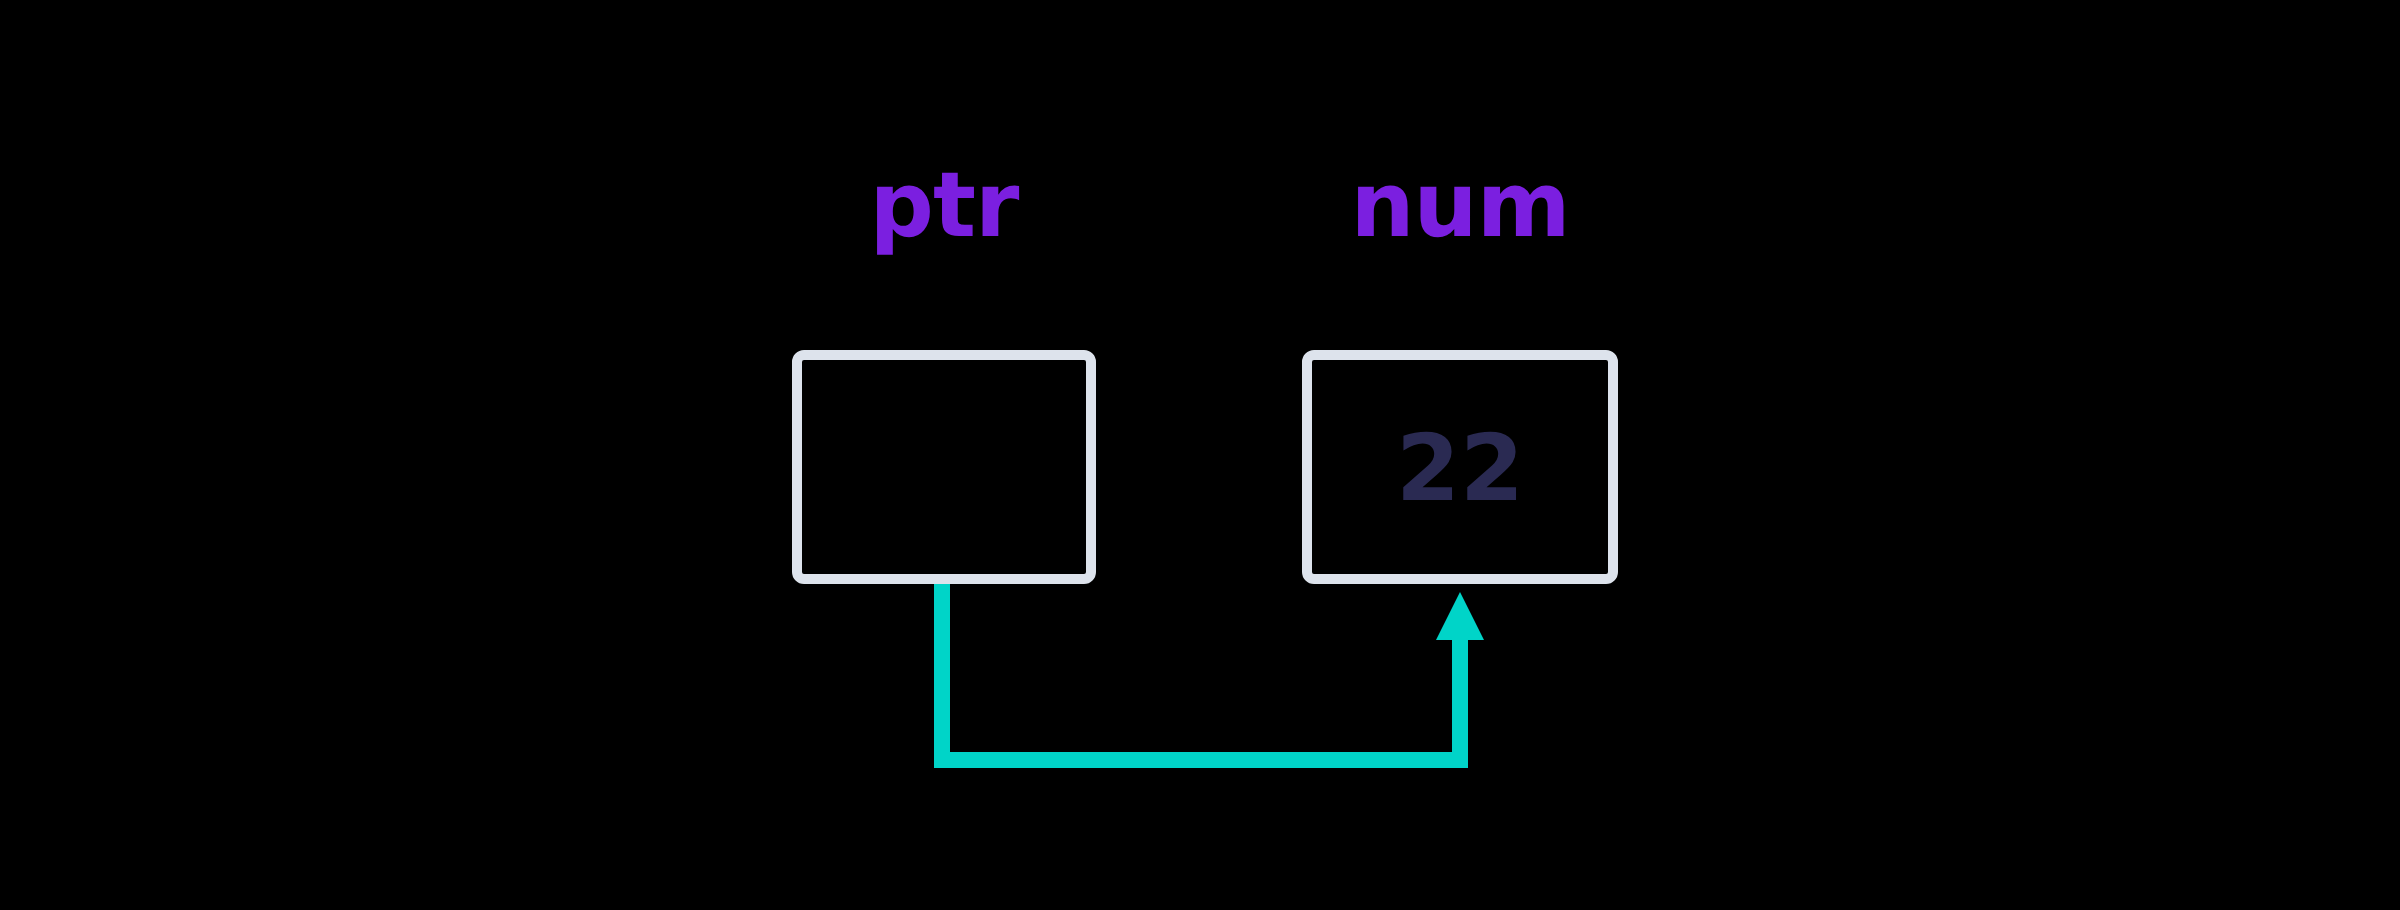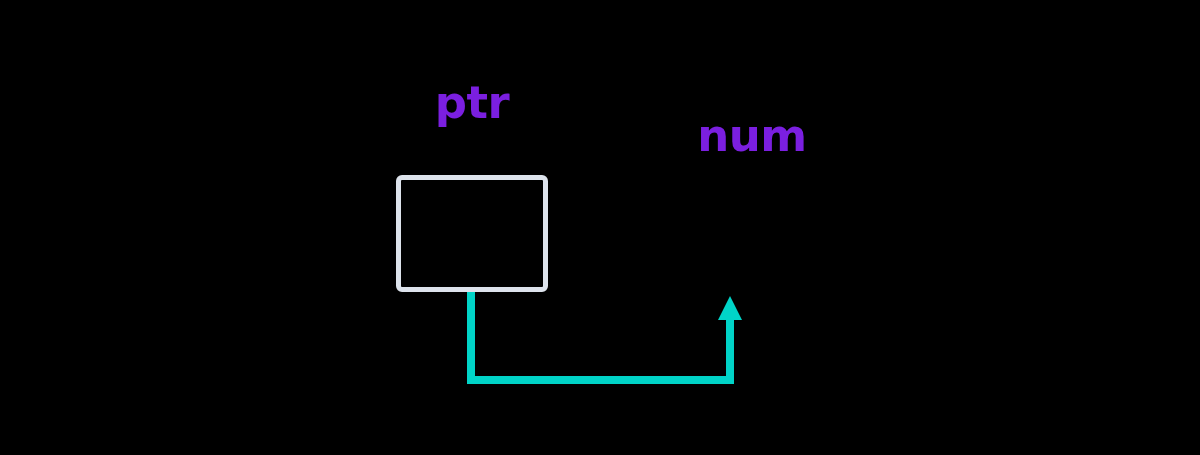--- a/index.html
+++ b/index.html
@@ -89,25 +89,28 @@
     pointer-events: none;
   }
 </style>
 </head>
 <body style="background: rgb(0, 0, 0);">
 
 <div id="canvas" style="background: rgb(0, 0, 0); border-radius: 25px;">
 
   <div class="var-label" id="label-ptr" style="left: 372px; color: rgb(123, 31, 224);">ptr</div>
 
-  <div class="var-label" id="label-num" style="left: 652px; color: rgb(123, 31, 224); margin-top: 33px;">num</div>
+  <div class="var-label" id="label-num" style="left: 630px; color: rgb(123, 31, 224);">num</div>
 
   <div class="mem-box" id="box-ptr" style="left: 396px; top: 175px; width: 152px; height: 117px; border-color: rgb(221, 227, 236);">
     
   </div>
 
+  <div class="mem-box" id="box-num" style="left: 651px; top: 175px; width: 158px; height: 117px; border-color: rgb(221, 227, 236);">
+    <span class="mem-value" style="color: rgb(42, 42, 82);">22</span>
+  </div>
 
   <svg id="connector" viewBox="0 0 1200 455" xmlns="http://www.w3.org/2000/svg">
     <path id="connector-path" fill="none" stroke="#00D4C8" stroke-width="8" stroke-linecap="butt" stroke-linejoin="miter" d="M 471 292 L 471 380 L 730 380 L 730 312"></path>
     <polygon id="connector-arrowhead" fill="#00D4C8" points="730,296 742,320 718,320"></polygon>
   </svg>
 
 </div>
 
 </body></html>

